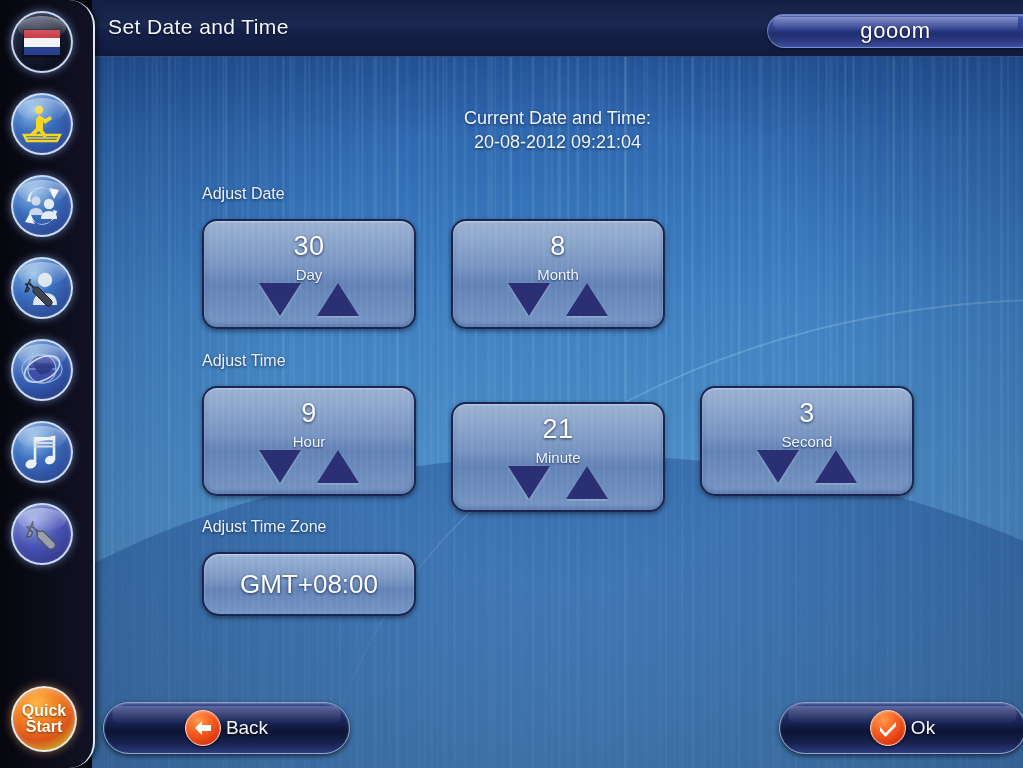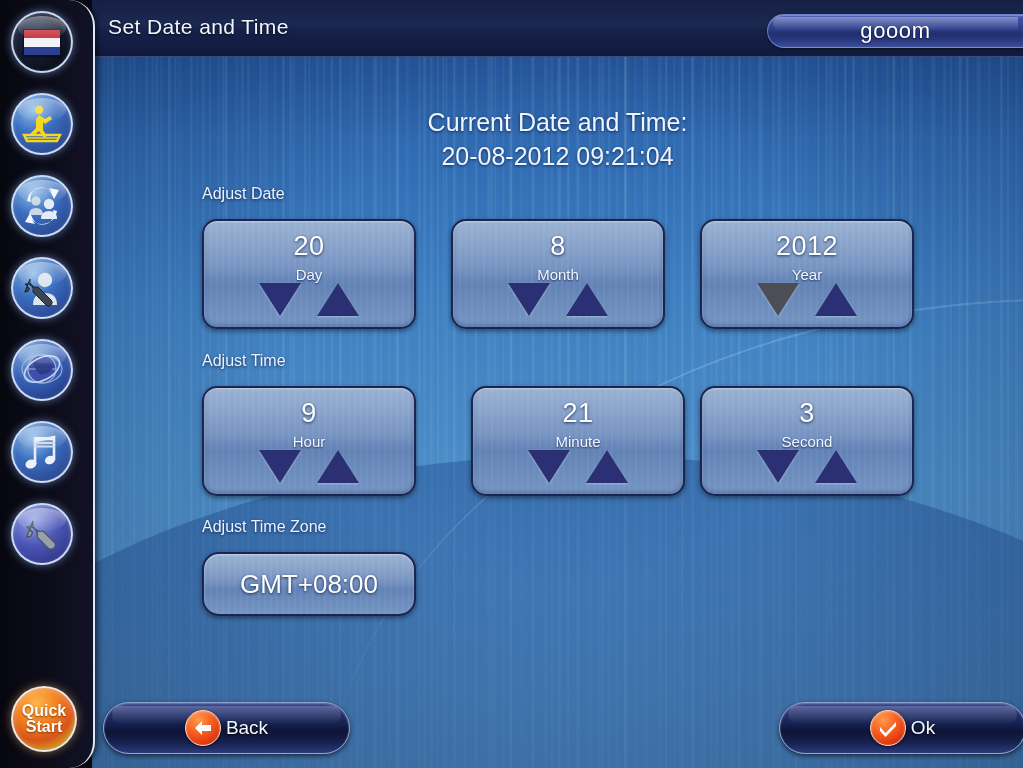--- a/index.html
+++ b/index.html
@@ -173,21 +173,21 @@
   .quick-start span{
     font-size:16px; font-weight:bold; color:#fffdf4;
     text-shadow:0 1px 2px rgba(110,45,0,0.85);
   }
 
   
   .content { position:absolute; left:92px; top:57px; width:931px; height:711px; z-index:10; }
 
   .current-block {
     position:absolute; left:0; top:49px; width:931px; text-align:center;
-    color:#eef5ff; font-size:25px; line-height:1.35;
+    color:#eef5ff; font-size:18px; line-height:1.35;
     text-shadow:0 1px 3px rgba(10,30,70,0.85);
   }
 
   .section-label {
     position:absolute; font-size:16px; color:#eaf2ff;
     text-shadow:0 1px 3px rgba(10,30,70,0.9);
   }
 
   
   .spin {
@@ -358,21 +358,21 @@
   <div class="content">
 
     <div class="current-block">
       <div>Current Date and Time:</div>
       <div>20-08-2012 09:21:04</div>
     </div>
 
     <div class="section-label" style="left:110px; top:128px;">Adjust Date</div>
 
     <div class="spin" style="left:110px; top:162px;">
-      <div class="spin-value">20</div>
+      <div class="spin-value">30</div>
       <div class="spin-label">Day</div>
       <div class="arrows">
         <div class="arrow">
             <div class="tri tri-down"></div>
           </div>
         <div class="arrow">
             <div class="tri tri-up"></div>
           </div>
       </div>
     </div>
@@ -383,49 +383,37 @@
       <div class="arrows">
         <div class="arrow">
             <div class="tri tri-down"></div>
           </div>
         <div class="arrow">
             <div class="tri tri-up"></div>
           </div>
       </div>
     </div>
 
-    <div class="spin" style="left:608px; top:162px;">
-      <div class="spin-value">2012</div>
-      <div class="spin-label">Year</div>
-      <div class="arrows">
-        <div class="arrow dis">
-            <div class="tri tri-down"></div>
-          </div>
-        <div class="arrow">
-            <div class="tri tri-up"></div>
-          </div>
-      </div>
-    </div>
 
     <div class="section-label" style="left:110px; top:295px;">Adjust Time</div>
 
     <div class="spin" style="left:110px; top:329px;">
       <div class="spin-value">9</div>
       <div class="spin-label">Hour</div>
       <div class="arrows">
         <div class="arrow">
             <div class="tri tri-down"></div>
           </div>
         <div class="arrow">
             <div class="tri tri-up"></div>
           </div>
       </div>
     </div>
 
-    <div class="spin" style="left:359px; top:329px;margin-left:20px;">
+    <div class="spin" style="left:359px; top:345px;">
       <div class="spin-value">21</div>
       <div class="spin-label">Minute</div>
       <div class="arrows">
         <div class="arrow">
             <div class="tri tri-down"></div>
           </div>
         <div class="arrow">
             <div class="tri tri-up"></div>
           </div>
       </div>

